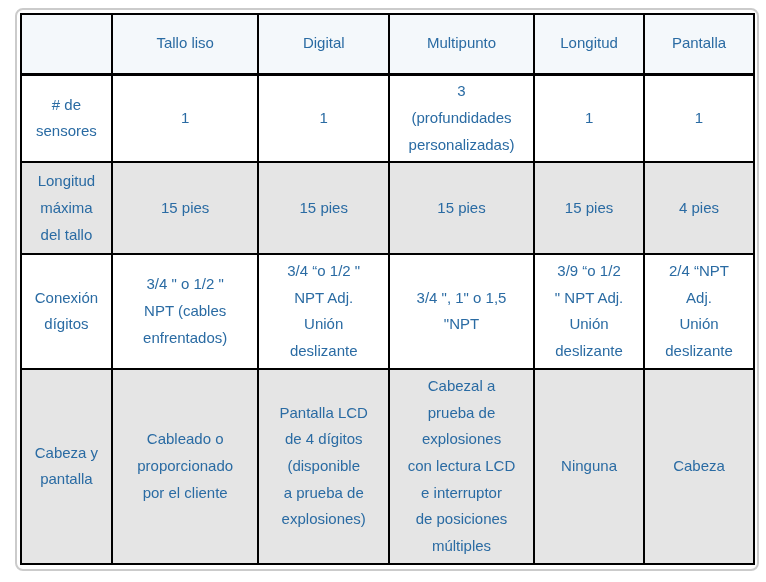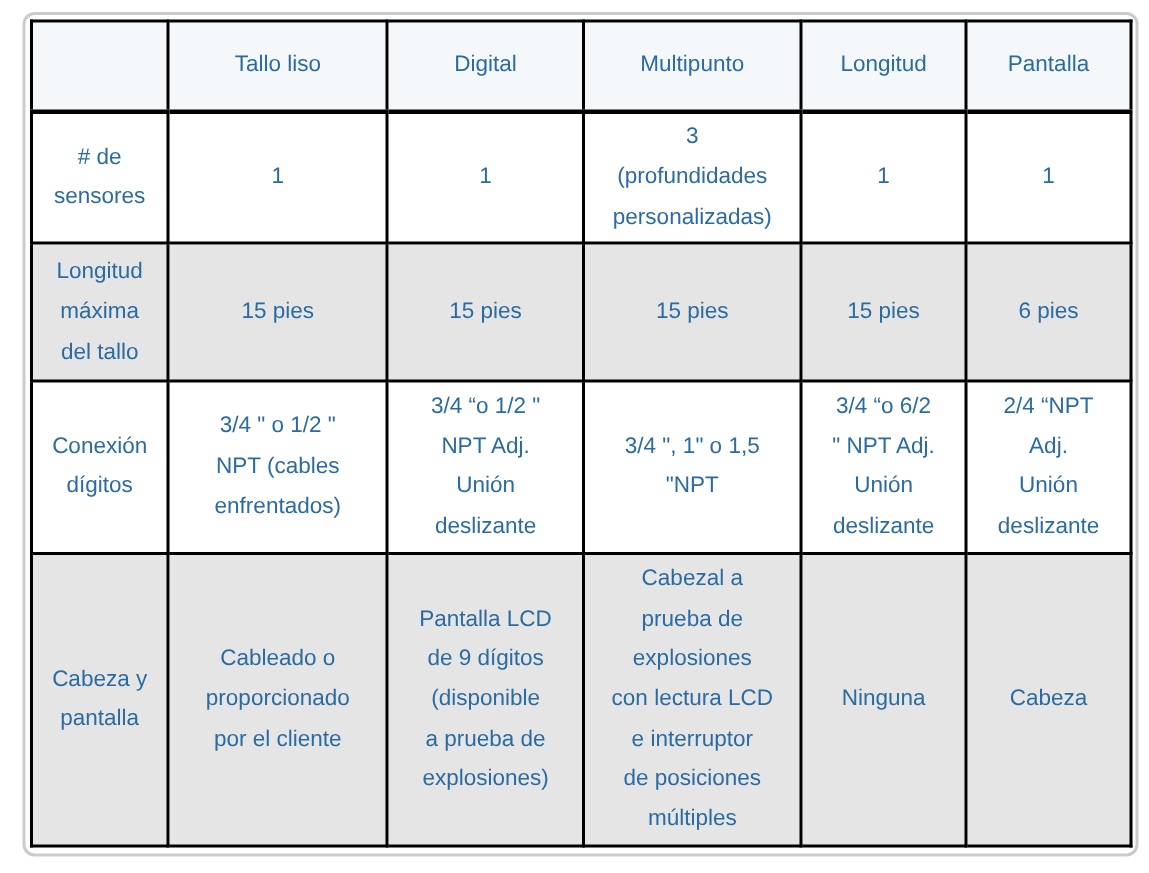--- a/index.html
+++ b/index.html
@@ -91,51 +91,51 @@
         <td>1</td>
       </tr>
       <tr class="r1 alt">
         <th>Longitud
 máxima
 del tallo</th>
         <td>15 pies</td>
         <td>15 pies</td>
         <td>15 pies</td>
         <td>15 pies</td>
-        <td>6 pies</td>
+        <td>4 pies</td>
       </tr>
       <tr class="r2 plain">
         <th>Conexión
 dígitos</th>
         <td>3/4 " o 1/2 "
 NPT (cables
 enfrentados)</td>
         <td>3/4 “o 1/2 "
 NPT Adj.
 Unión
 deslizante</td>
         <td>3/4 ", 1" o 1,5
 "NPT</td>
-        <td>3/4 “o 6/2
+        <td>3/9 “o 1/2
 " NPT Adj.
 Unión
 deslizante</td>
         <td>2/4 “NPT
 Adj.
 Unión
 deslizante</td>
       </tr>
       <tr class="r3 alt">
         <th>Cabeza y
 pantalla</th>
         <td>Cableado o
 proporcionado
 por el cliente</td>
         <td>Pantalla LCD
-de 9 dígitos
+de 4 dígitos
 (disponible
 a prueba de
 explosiones)</td>
         <td>Cabezal a
 prueba de
 explosiones
 con lectura LCD
 e interruptor
 de posiciones
 múltiples</td>

